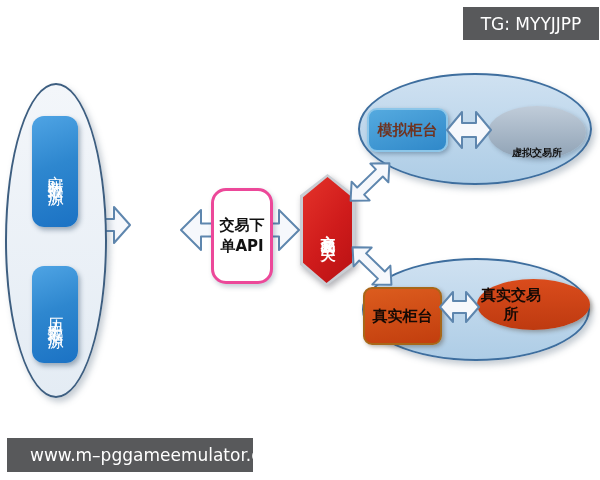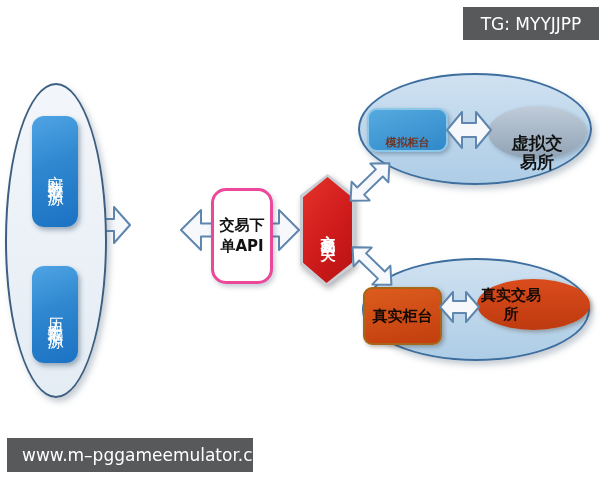--- a/index.html
+++ b/index.html
@@ -9,21 +9,21 @@
   }
   
   .tg-box{
     position:absolute;left:463px;top:7px;width:136px;height:33px;
     background:#58595b;color:#fff;font-size:17px;
     display:flex;align-items:center;justify-content:center;white-space:nowrap;
   }
   .url-bar{
     position:absolute;left:7px;top:438px;width:246px;height:34px;
     background:#58595b;color:#fff;font-size:17px;
-    display:flex;align-items:center;padding-left:15px;box-sizing:border-box;white-space:nowrap;
+    display:flex;align-items:center;padding-left:23px;box-sizing:border-box;white-space:nowrap;
   }
   
   .grp-ellipse{position:absolute;border-radius:50%;box-sizing:border-box;}
   .left-ellipse{
     left:5px;top:83px;width:102px;height:315px;
     border:2px solid #3d5e80;
     background:linear-gradient(180deg,#f3f6fa 0%,#e4ecf4 100%);
     box-shadow:3px 4px 6px rgba(90,110,130,.35);
   }
   .right-ellipse{
@@ -68,31 +68,31 @@
     left:3px;top:3px;width:49px;height:106px;
     background:linear-gradient(125deg,#e5332a 0%,#cf1b1b 55%,#b81113 100%);
     display:flex;align-items:center;justify-content:center;
   }
   .hex-fill .vtext{font-size:15px;font-weight:bold;color:#fff;letter-spacing:4px;}
   
   .sim-rect{
     position:absolute;left:367px;top:108px;width:81px;height:44px;box-sizing:border-box;
     border-radius:10px;border:2px solid #8cc6e9;
     background:linear-gradient(160deg,#55aadf 0%,#2f88c9 100%);
-    display:flex;align-items:flex-end;justify-content:center;
-    font-size:11px;font-weight:bold;color:#6e3423;white-space:nowrap;
+    display:flex;align-items:center;justify-content:center;
+    font-size:15px;font-weight:bold;color:#6e3423;white-space:nowrap;
     box-shadow:2px 2px 4px rgba(30,60,90,.35);
   }
   .sim-ellipse{
     position:absolute;left:488px;top:106px;width:98px;height:53px;border-radius:50%;
     background:linear-gradient(180deg,#c0ccd9 0%,#8fa2b5 100%);
     display:flex;align-items:center;justify-content:center;
     box-shadow:2px 2px 4px rgba(60,80,100,.3);
   }
-  .sim-ellipse .wrapv{width:52px;font-size:17px;line-height:19px;font-weight:bold;color:#111;text-align:center;margin-top:40px;}
+  .sim-ellipse .wrapv{width:52px;font-size:10px;line-height:19px;font-weight:bold;color:#111;text-align:center;margin-top:40px;}
   .real-rect{
     position:absolute;left:363px;top:287px;width:79px;height:58px;box-sizing:border-box;
     border-radius:9px;border:2px solid #a86718;
     background:linear-gradient(170deg,#dc5c1e 0%,#c23e0e 100%);
     display:flex;align-items:center;justify-content:center;
     font-size:15px;font-weight:bold;color:#160a05;white-space:nowrap;
     box-shadow:2px 2px 4px rgba(60,40,20,.35);
   }
   .real-ellipse{
     position:absolute;left:477px;top:279px;width:113px;height:51px;border-radius:50%;

